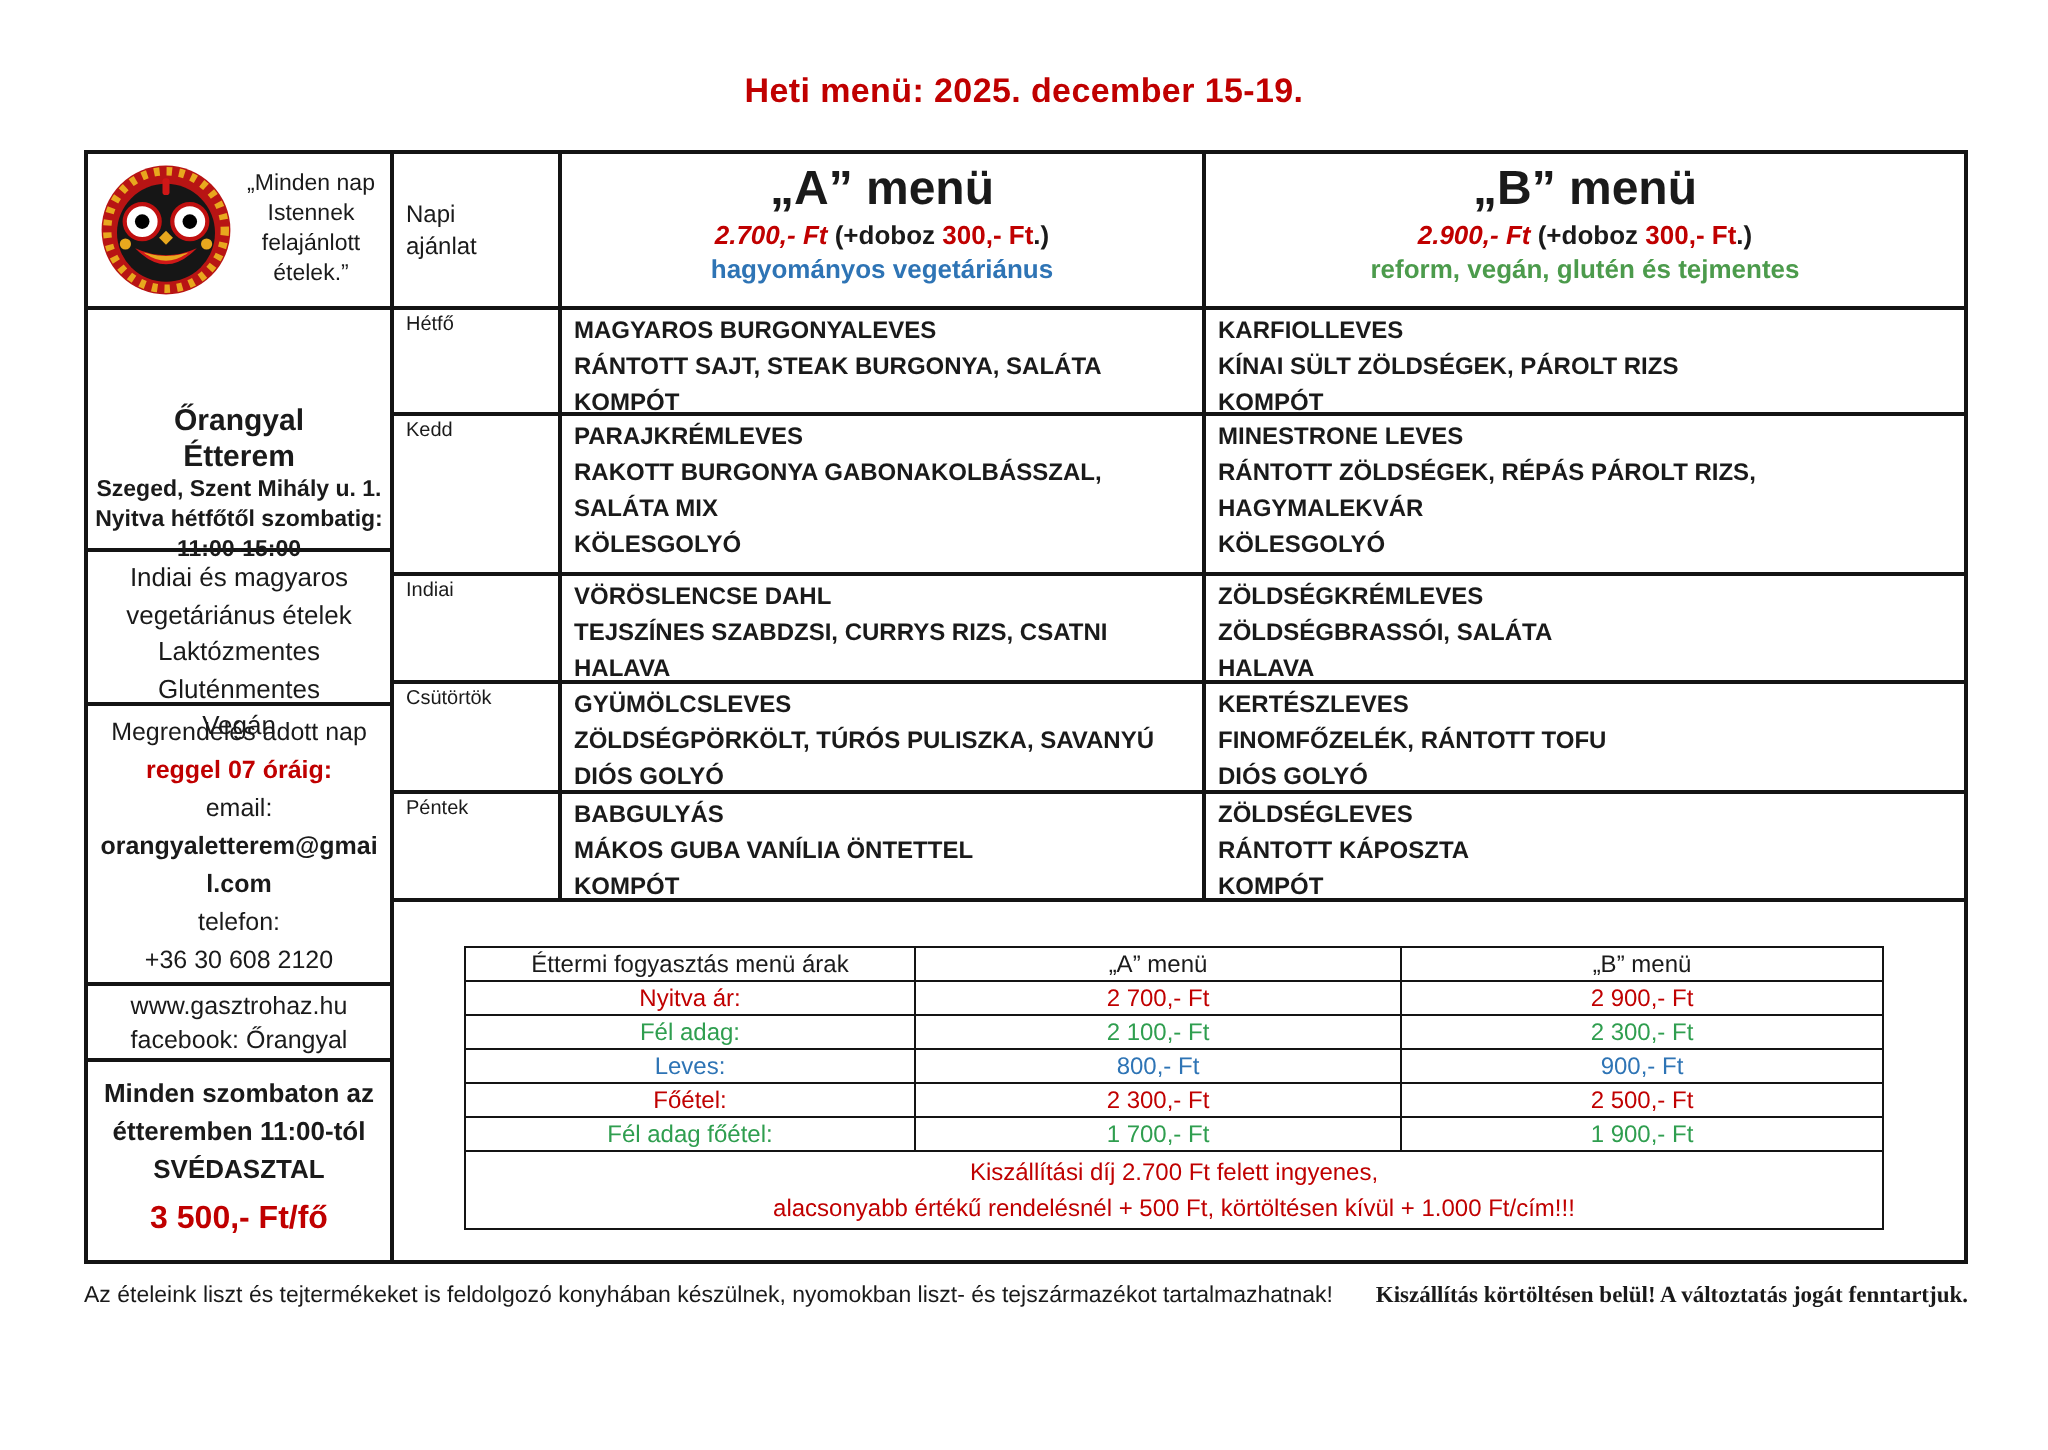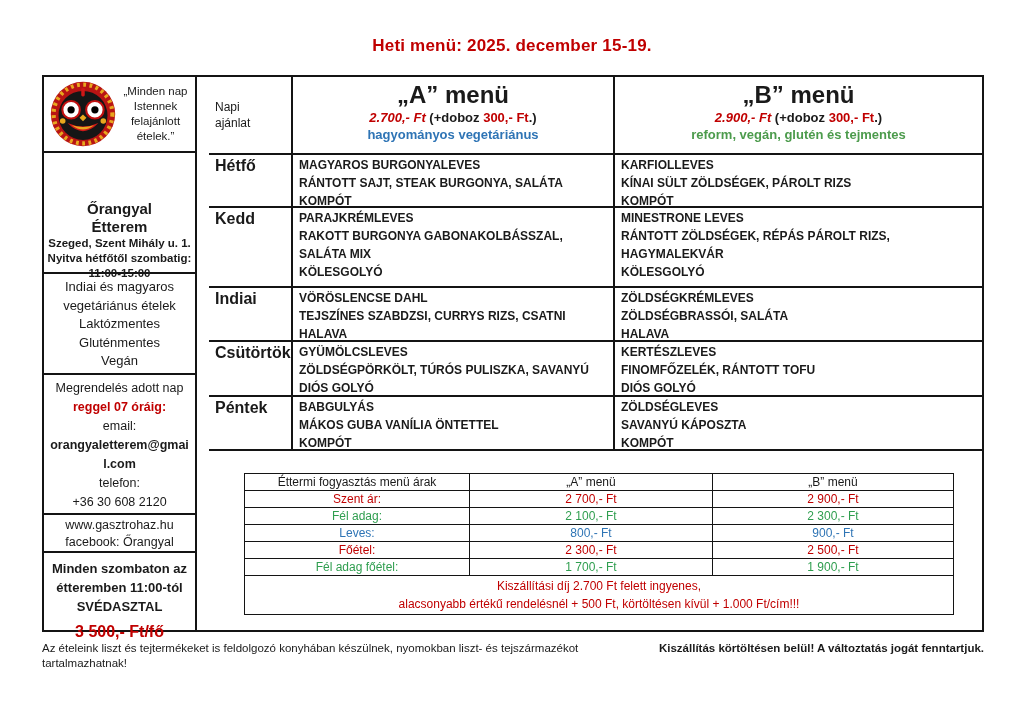--- a/index.html
+++ b/index.html
@@ -19,62 +19,62 @@
   }
   
   .sidebar{width:153px;border-right:2px solid #141414;display:flex;flex-direction:column;}
   .sb-sec{border-bottom:2px solid #141414;text-align:center;padding:2px 3px;}
   .logo-row{height:78px;display:flex;align-items:center;padding:2px;}
   .logo-wrap{width:74px;display:flex;justify-content:center;}
   .quote{flex:1;font-size:11.5px;line-height:15px;text-align:center;padding-right:2px;}
   .info-sec{height:77px;padding-top:3px;margin-top:44px;}
   .rest-name{font-size:15px;font-weight:bold;line-height:18px;}
   .addr,.hours{font-size:11.5px;font-weight:bold;line-height:15px;}
-  .feat-sec{height:101px;padding-top:4px;font-size:13px;line-height:18.5px;}
+  .feat-sec{height:77px;padding-top:4px;font-size:13px;line-height:18.5px;}
   .order-sec{height:140px;padding-top:4px;font-size:12.5px;line-height:19px;}
   .order-deadline{color:#C00000;font-weight:bold;}
   .email-val{font-weight:bold;word-break:break-all;}
   .web-sec{height:38px;font-weight:normal;font-size:12.5px;line-height:17px;padding-top:2px;}
   .sat-sec{flex:1;border-bottom:none;font-weight:bold;font-size:13px;line-height:19px;padding-top:6px;}
   .sat-price{color:#C00000;font-size:16px;margin-top:6px;}
   
-  .menu-area{flex:1;display:flex;flex-direction:column;padding-left:12px;}
+  .menu-area{flex:1;display:flex;flex-direction:column;}
   .hdr-row{height:78px;display:flex;border-bottom:2px solid #141414;}
   .corner-cell{width:84px;border-right:2px solid #141414;font-size:12px;line-height:16px;
     display:flex;flex-direction:column;justify-content:center;padding-left:6px;}
   .ab-head{text-align:center;padding-top:4px;}
   .a-head{width:322px;border-right:2px solid #141414;}
   .b-head{flex:1;}
   .ab-title{font-size:24px;font-weight:bold;line-height:28px;}
   .ab-price-line{font-size:13px;font-weight:bold;line-height:17px;}
   .price-red{color:#C00000;font-style:italic;}
   .price-red2{color:#C00000;}
   .ab-sub{font-size:13px;font-weight:bold;line-height:17px;}
   .sub-a{color:#2E74B5;}
   .sub-b{color:#4C9B4C;}
   .day-row{display:flex;border-bottom:2px solid #141414;}
-  .day-cell{width:84px;border-right:2px solid #141414;font-size:16px;font-weight:bold;padding:2px 0 0 6px;}
+  .day-cell{width:84px;border-right:2px solid #141414;font-size:10px;font-weight:normal;padding:2px 0 0 6px;}
   .dish-cell{font-size:12px;font-weight:bold;line-height:18px;padding:1px 6px 0 6px;}
   .a-cell{width:322px;border-right:2px solid #141414;}
   .b-cell{flex:1;}
   .r-h0{height:53px;}.r-h1{height:80px;}.r-h2{height:54px;}.r-h3{height:55px;}.r-h4{height:54px;}
   .bottom-area{flex:1;position:relative;border-bottom:none;}
   
   .price-table{position:absolute;left:35px;top:22px;border-collapse:collapse;table-layout:fixed;width:709px;}
   .price-table td{border:1.5px solid #141414;font-size:12px;font-weight:normal;text-align:center;
     padding:1px 4px;height:17px;}
   .c0{width:225px;}.c1{width:243px;}.c2{width:241px;}
   .row-red td{color:#C00000;}
   .row-green td{color:#2F9E4F;}
   .row-blue td{color:#2E74B5;}
   .note-cell{color:#C00000;font-size:12.5px;line-height:18px;padding:3px 4px;}
   
   .footer{position:absolute;left:42px;top:641px;width:942px;display:flex;
     justify-content:space-between;font-size:11.5px;line-height:15px;}
-  .footer-right{font-weight:bold;white-space:nowrap;padding-left:10px;}
+  .footer-right{font-weight:bold;white-space:nowrap;padding-left:10px;font-family:Liberation Serif, serif;}
 </style>
 </head>
 <body>
 
 <div class="page-title">Heti menü: 2025. december 15-19.</div>
 
 <div class="main-table">
 
   <div class="sidebar">
 
@@ -221,35 +221,35 @@
 
     <div class="day-row r-h4">
       <div class="day-cell">Péntek</div>
       <div class="dish-cell a-cell">
         <div>BABGULYÁS</div>
         <div>MÁKOS GUBA VANÍLIA ÖNTETTEL</div>
         <div>KOMPÓT</div>
       </div>
       <div class="dish-cell b-cell">
         <div>ZÖLDSÉGLEVES</div>
-        <div>SAVANYÚ KÁPOSZTA</div>
+        <div>RÁNTOTT KÁPOSZTA</div>
         <div>KOMPÓT</div>
       </div>
     </div>
 
     <div class="bottom-area">
       <table class="price-table">
         <tbody>
           <tr>
             <td class="c0">Éttermi fogyasztás menü árak</td>
             <td class="c1">„A” menü</td>
             <td class="c2">„B” menü</td>
           </tr>
           <tr class="row-red">
-            <td>Szent ár:</td>
+            <td>Nyitva ár:</td>
             <td>2 700,- Ft</td>
             <td>2 900,- Ft</td>
           </tr>
           <tr class="row-green">
             <td>Fél adag:</td>
             <td>2 100,- Ft</td>
             <td>2 300,- Ft</td>
           </tr>
           <tr class="row-blue">
             <td>Leves:</td>

